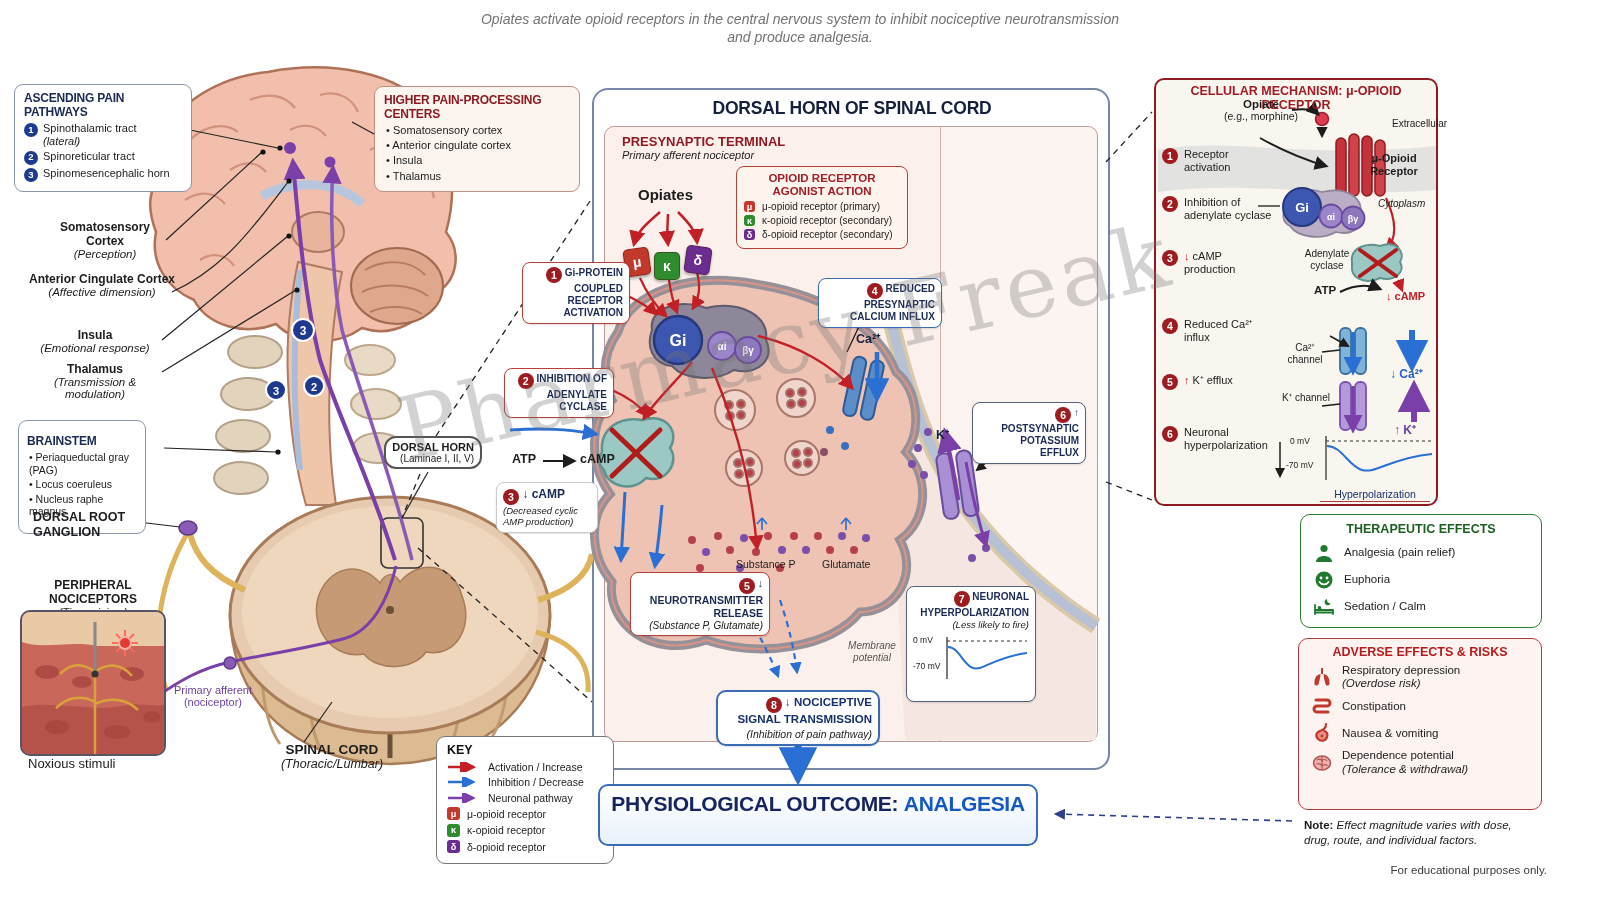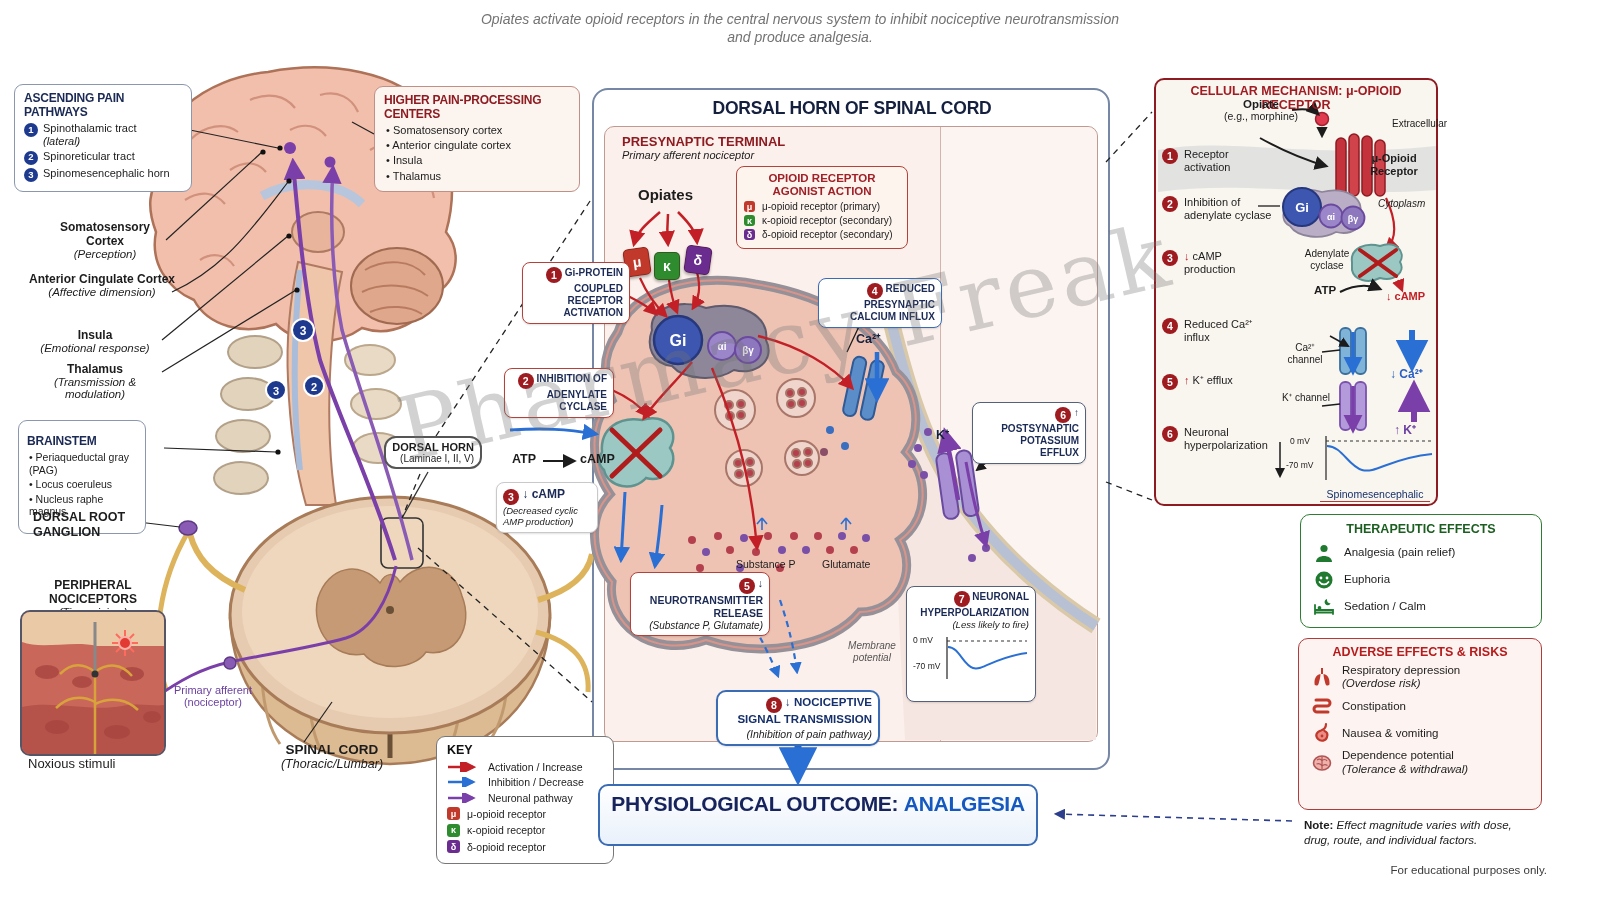--- a/index.html
+++ b/index.html
@@ -621,21 +621,21 @@
 
   <div class="abs z3" style="left:1286px;top:432px;width:150px;height:52px">
     <span class="glabel" style="left:4px;top:4px">0 mV</span>
     <span class="glabel" style="left:0;top:28px">-70 mV</span>
     <svg width="110" height="52" style="position:absolute;left:38px;top:0">
       <line x1="2" y1="4" x2="2" y2="48" stroke="#333" stroke-width="1.3"></line>
       <line x1="2" y1="9" x2="108" y2="9" stroke="#333" stroke-width="1" stroke-dasharray="3,3"></line>
       <path d="M3,14 C18,14 24,34 38,38 C52,42 66,26 108,22" stroke="#2a6fd4" stroke-width="2" fill="none"></path>
     </svg>
   </div>
-  <div class="lbl c" style="left:1320px;top:488px;width:110px;font-size:10.5px;color:#16306b;border-bottom:1.5px solid #b23a3a;padding-bottom:1px">Spinomesencephalic</div>
+  <div class="lbl c" style="left:1320px;top:488px;width:110px;font-size:10.5px;color:#16306b;border-bottom:1.5px solid #b23a3a;padding-bottom:1px">Hyperpolarization</div>
 
   <div class="abs z3" style="left:1300px;top:514px;width:242px;height:114px;background:#fff;border:1.6px solid #2e7d32;border-radius:10px;padding:7px 12px;box-sizing:border-box">
     <div class="b c" style="font-size:12.5px;color:#1b5e20">THERAPEUTIC EFFECTS</div>
     <div class="fxrow">
       <svg width="22" height="20">
           <circle cx="11" cy="5.5" r="3.6" fill="#1f7a30"></circle>
           <path d="M3,19 C3,11 19,11 19,19 Z" fill="#1f7a30"></path>
         </svg>
       <span>Analgesia (pain relief)</span>
       </div>

